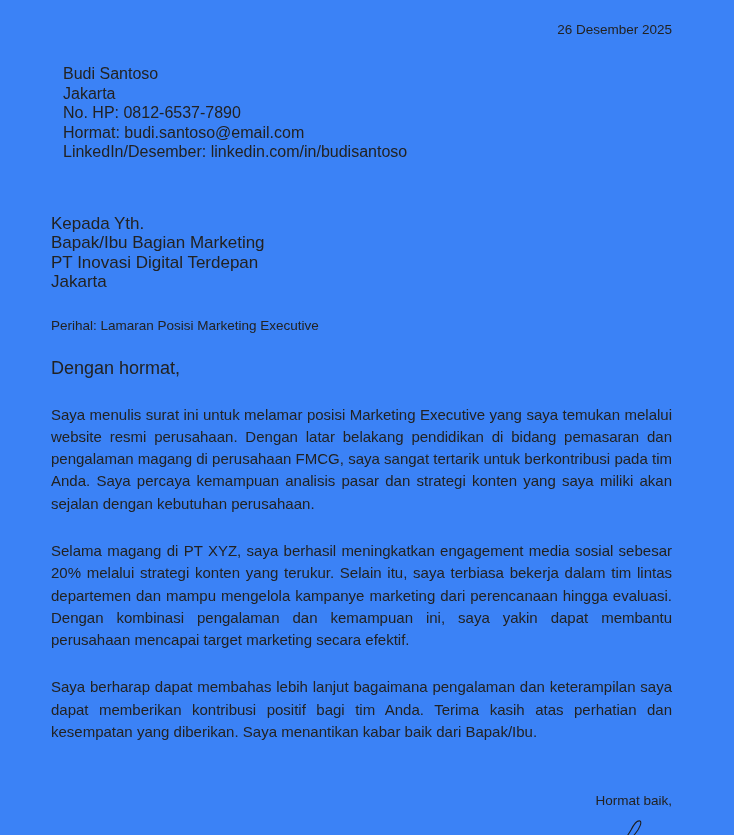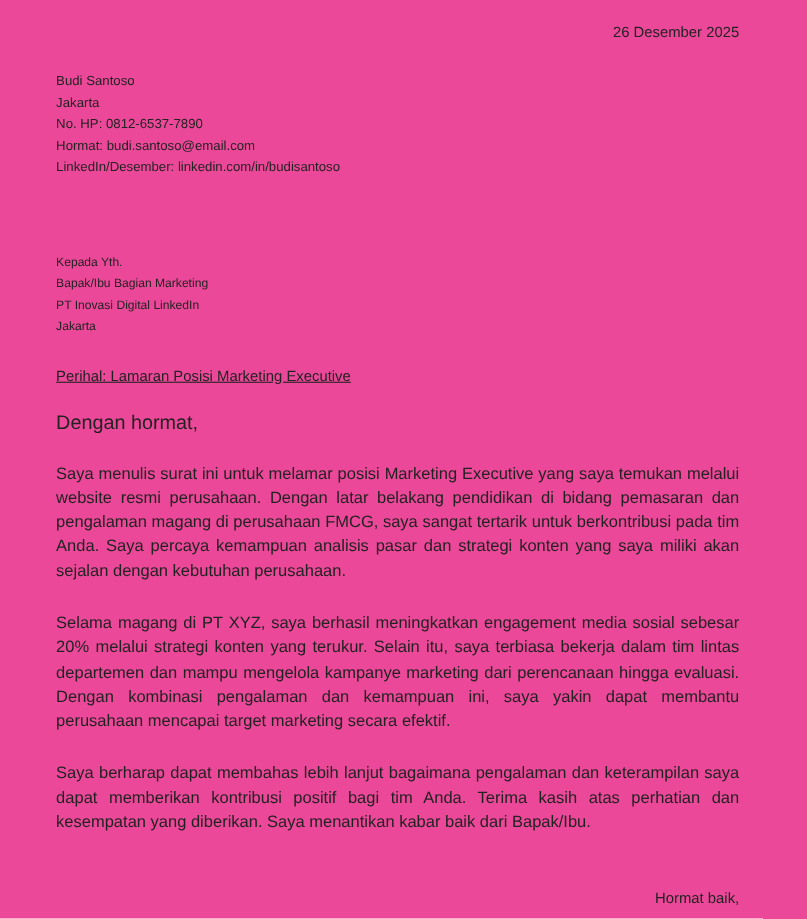--- a/index.html
+++ b/index.html
@@ -9,59 +9,59 @@
     background: #ffffff;
   }
   body {
     font-family: "Liberation Sans", sans-serif;
     color: #222222;
   }
   .page {
     position: relative;
     width: 734px;
     height: 835px;
-    background: #ec4899;
+    background: #3b82f6;
     box-sizing: border-box;
     padding: 0;
     overflow: hidden;
   }
   .content {
     position: absolute;
     left: 51px;
     top: 0;
     width: 621px;
   }
   .letter-date {
     text-align: right;
     font-size: 13.5px;
     line-height: 19px;
     margin-top: 20px;
     margin-bottom: 0;
   }
   .sender-block {
     margin-top: 25px;
-    font-size: 12px;
+    font-size: 16px;
     line-height: 19.5px;
+    margin-left: 12px;
   }
   .sender-block .line {
     white-space: nowrap;
   }
   .recipient-block {
-    margin-top: 68px;
-    font-size: 11px;
+    margin-top: 52px;
+    font-size: 17px;
     line-height: 19.5px;
   }
   .recipient-block .line {
     white-space: nowrap;
   }
   .subject-line {
     margin-top: 24px;
     font-size: 13.5px;
     line-height: 19.5px;
-    text-decoration: underline;
   }
   .salutation {
     margin-top: 24px;
     font-size: 18px;
     line-height: 19.5px;
   }
   .body-paragraph {
     margin-top: 25px;
     font-size: 15px;
     line-height: 22.3px;
@@ -99,21 +99,21 @@
       <div class="line">Budi Santoso</div>
       <div class="line">Jakarta</div>
       <div class="line">No. HP: 0812-6537-7890</div>
       <div class="line">Hormat: budi.santoso@email.com</div>
       <div class="line">LinkedIn/Desember: linkedin.com/in/budisantoso</div>
     </div>
 
     <div class="recipient-block">
       <div class="line">Kepada Yth.</div>
       <div class="line">Bapak/Ibu Bagian Marketing</div>
-      <div class="line">PT Inovasi Digital LinkedIn</div>
+      <div class="line">PT Inovasi Digital Terdepan</div>
       <div class="line">Jakarta</div>
     </div>
 
     <div class="subject-line">Perihal: Lamaran Posisi Marketing Executive</div>
 
     <div class="salutation">Dengan hormat,</div>
 
     <p class="body-paragraph">Saya menulis surat ini untuk melamar posisi Marketing Executive yang saya temukan melalui website resmi perusahaan. Dengan latar belakang pendidikan di bidang pemasaran dan pengalaman magang di perusahaan FMCG, saya sangat tertarik untuk berkontribusi pada tim Anda. Saya percaya kemampuan analisis pasar dan strategi konten yang saya miliki akan sejalan dengan kebutuhan perusahaan.</p>
     <p class="body-paragraph">Selama magang di PT XYZ, saya berhasil meningkatkan engagement media sosial sebesar 20% melalui strategi konten yang terukur. Selain itu, saya terbiasa bekerja dalam tim lintas departemen dan mampu mengelola kampanye marketing dari perencanaan hingga evaluasi. Dengan kombinasi pengalaman dan kemampuan ini, saya yakin dapat membantu perusahaan mencapai target marketing secara efektif.</p>
     <p class="body-paragraph">Saya berharap dapat membahas lebih lanjut bagaimana pengalaman dan keterampilan saya dapat memberikan kontribusi positif bagi tim Anda. Terima kasih atas perhatian dan kesempatan yang diberikan. Saya menantikan kabar baik dari Bapak/Ibu.</p>

